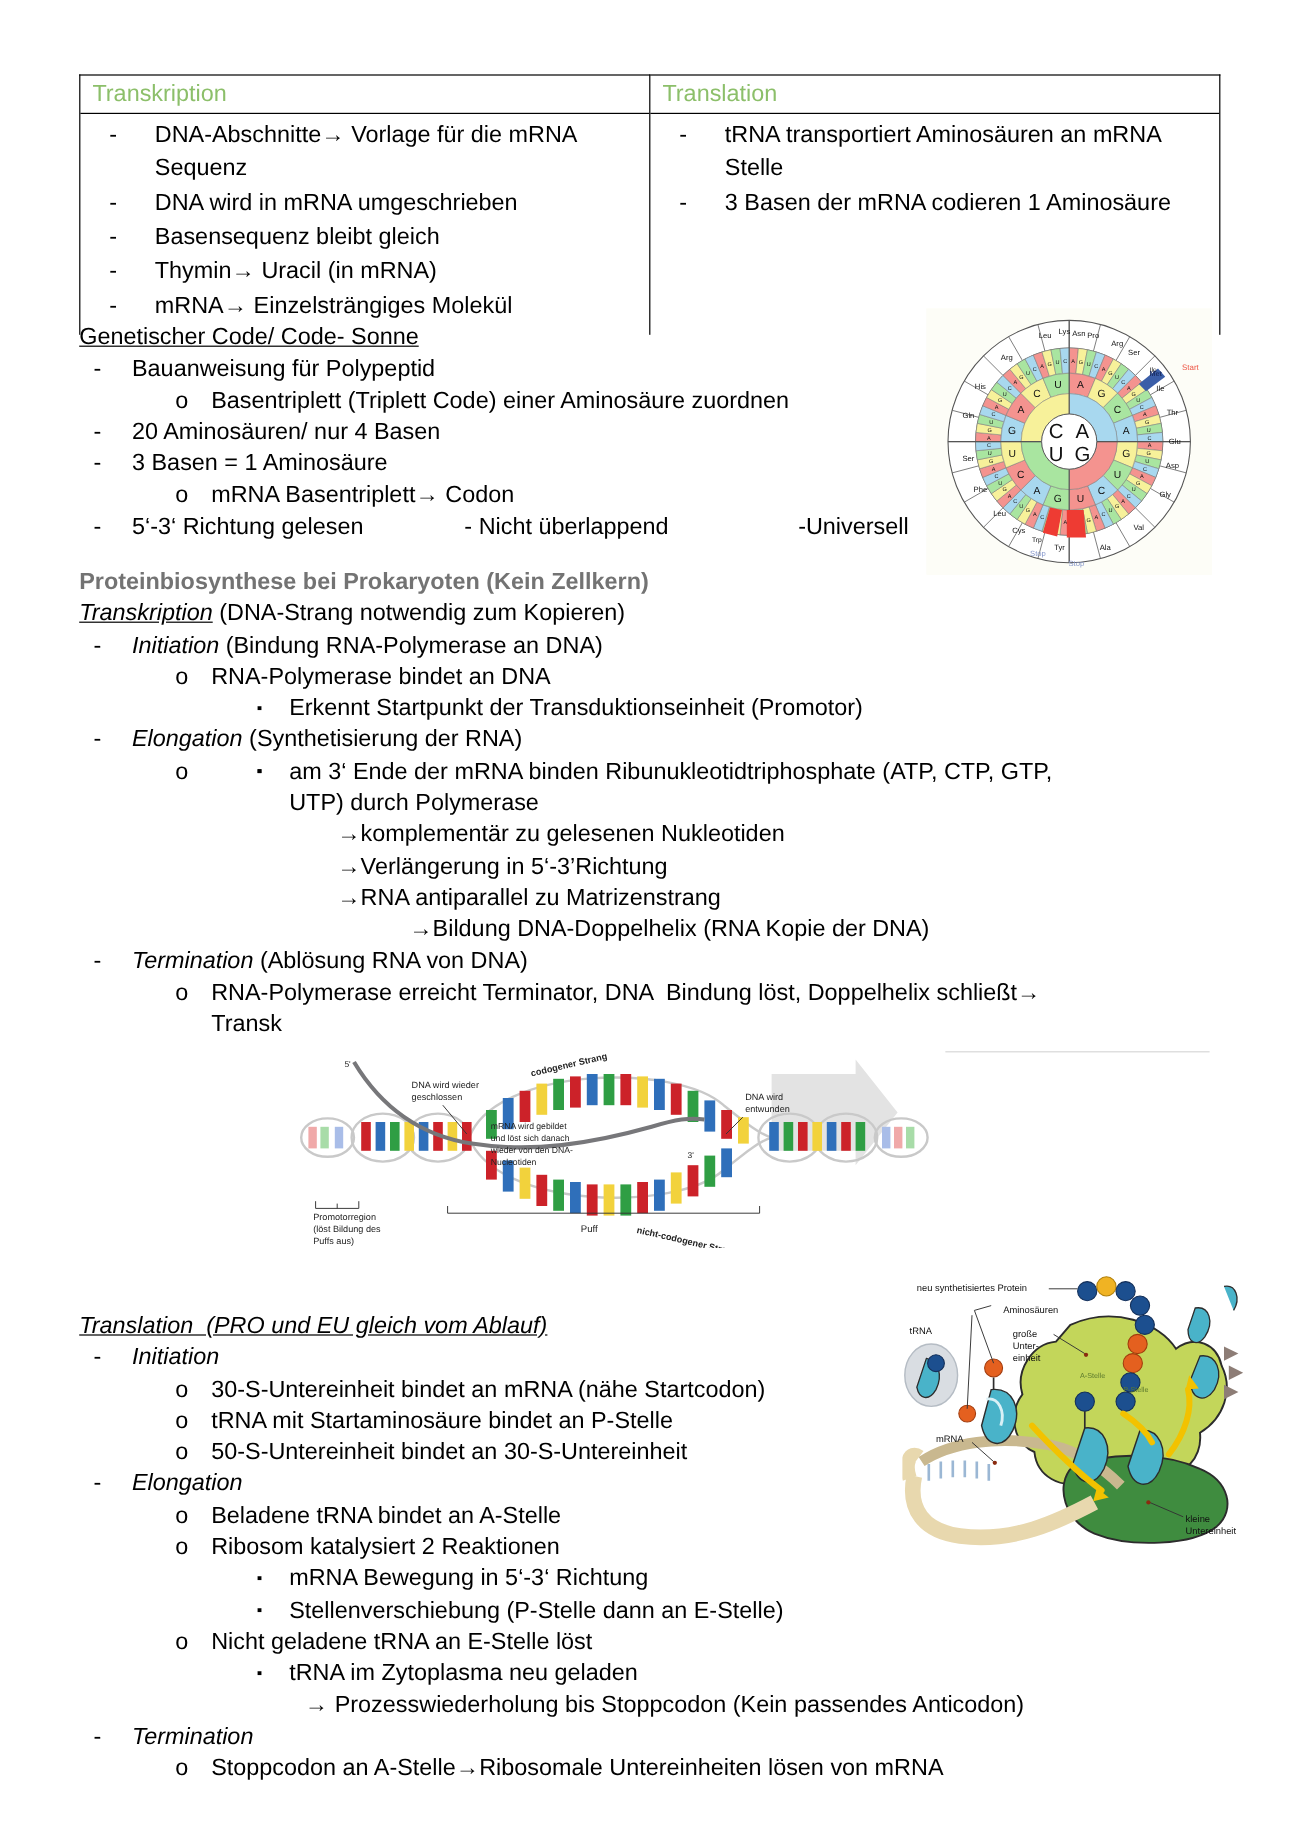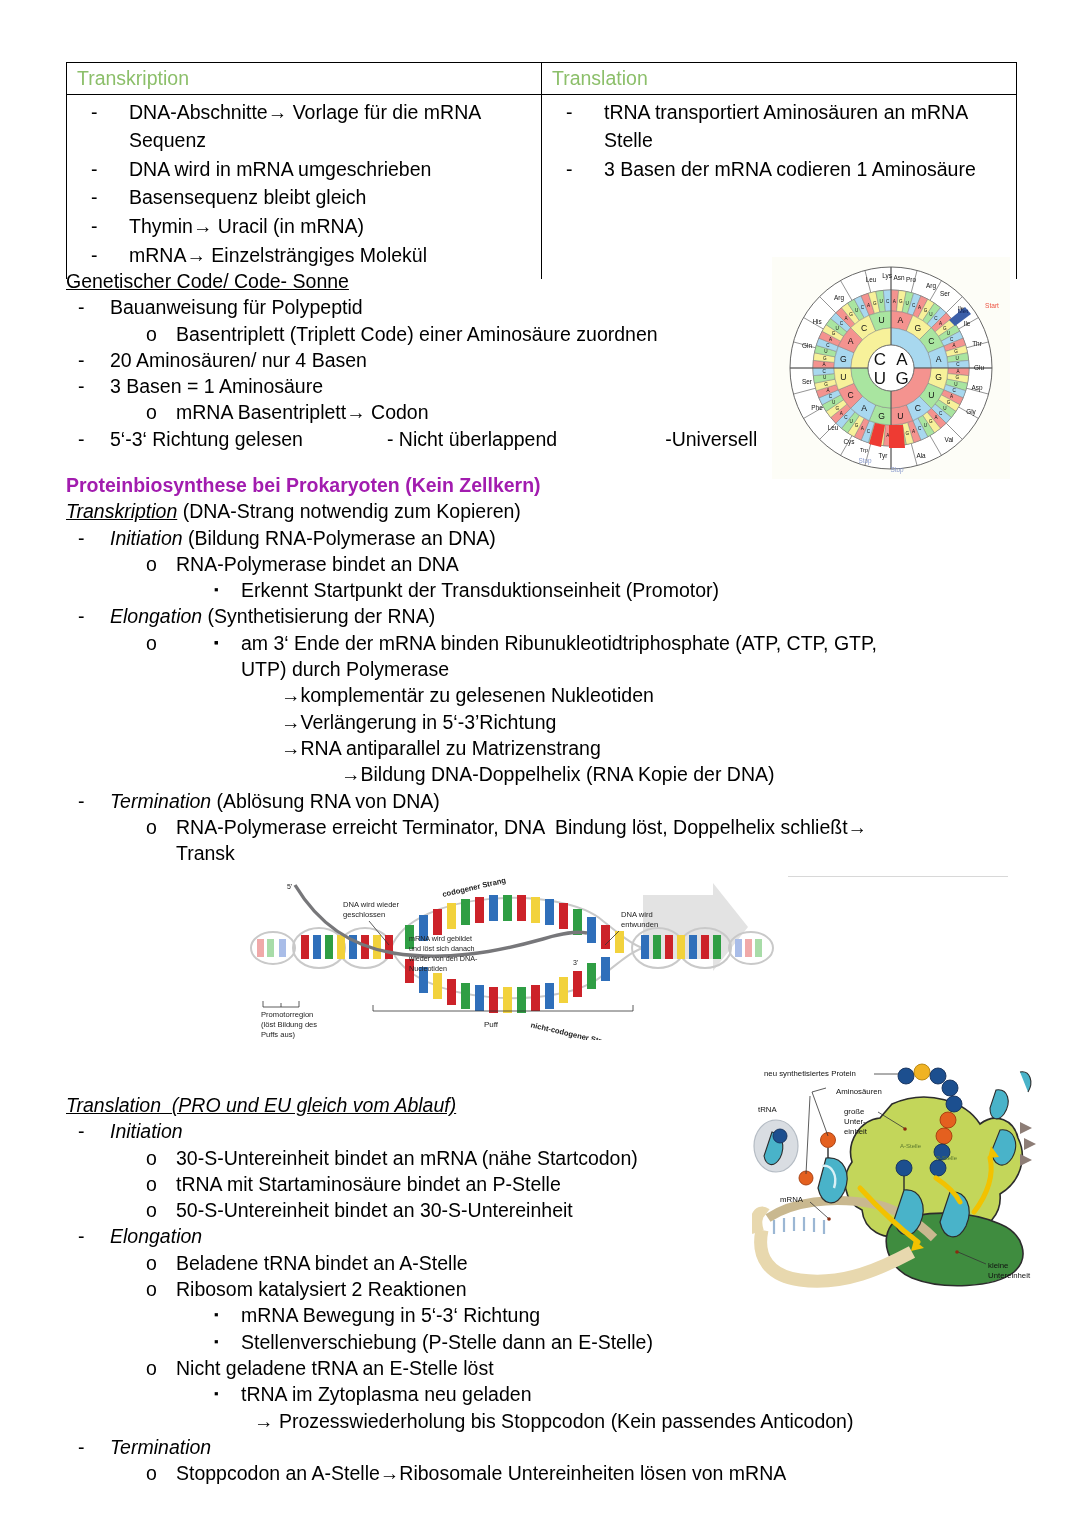--- a/index.html
+++ b/index.html
@@ -47,21 +47,21 @@
   }
   .blk{position:absolute;}
   .blk .row{
     font-size:19.5px;
     line-height:26.3px;
     white-space:pre;
     position:relative;
   }
   .u{text-decoration:underline;text-align:right;}
   .it{font-style:italic;}
-  .green-bold{color:#a21caf;font-weight:bold;}
+  .green-bold{color:#737373;font-weight:bold;}
 
   
   .l0{padding-left:0px;}
   .l1{padding-left:44px;}
   .l2{padding-left:110px;}
   .l3{padding-left:175px;}
   .l4{padding-left:215px;}
   .l5{padding-left:275px;}
 
   .mark{position:absolute;}
@@ -401,21 +401,21 @@
         </g>
       </g>
     </svg>
   </div>
 
   <div class="blk" style="left:66px; top:472px; width:930px;">
     <div class="row l0"><span class="green-bold">Proteinbiosynthese bei Prokaryoten (Kein Zellkern)</span></div>
 
     <div class="row l0"><span class="it u">Transkription</span><span> (DNA-Strang notwendig zum Kopieren)</span></div>
 
-    <div class="row l1"><span class="mark m1">-</span><span class="it">Initiation</span><span> (Bildung RNA-Polymerase an DNA)</span></div>
+    <div class="row l1"><span class="mark m1">-</span><span class="it">Initiation</span><span> (Bindung RNA-Polymerase an DNA)</span></div>
 
     <div class="row l2"><span class="mark m2">o</span><span>RNA-Polymerase bindet an DNA</span></div>
 
     <div class="row l3"><span class="mark m3" style="font-size:13px;">▪</span><span>Erkennt Startpunkt der Transduktionseinheit (Promotor)</span></div>
 
     <div class="row l1"><span class="mark m1">-</span><span class="it">Elongation</span><span> (Synthetisierung der RNA)</span></div>
 
     <div class="row l2"><span class="mark m2">o</span></div>
 
     <div class="row l3"><span class="mark m3" style="font-size:13px;">▪</span></div>

